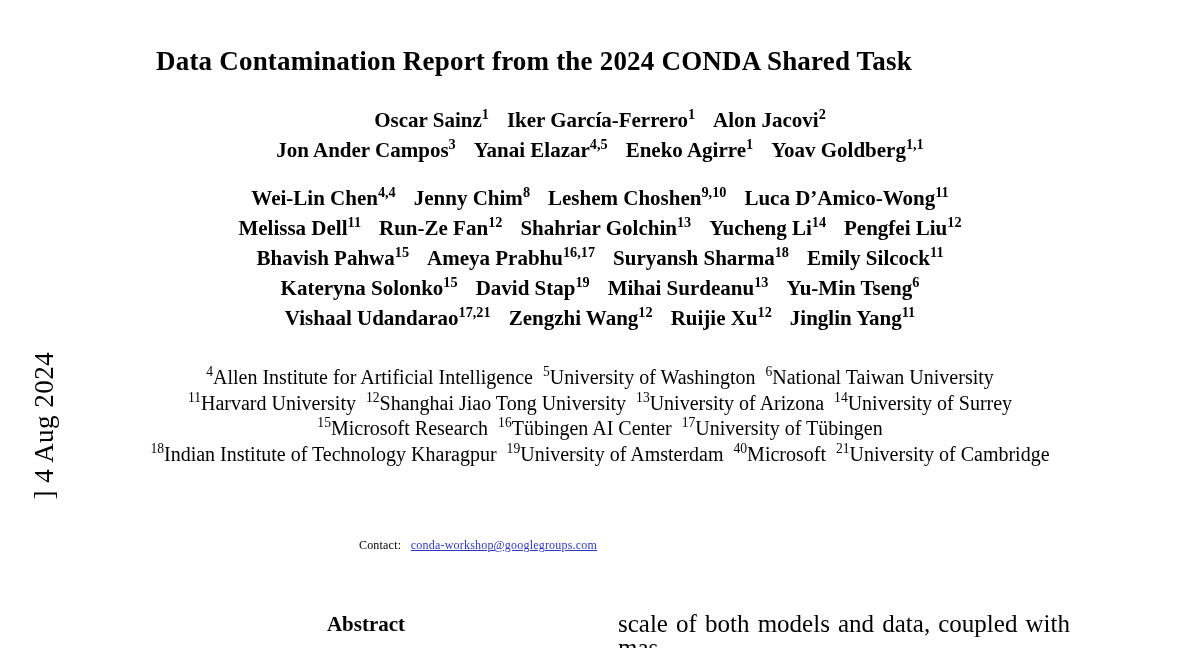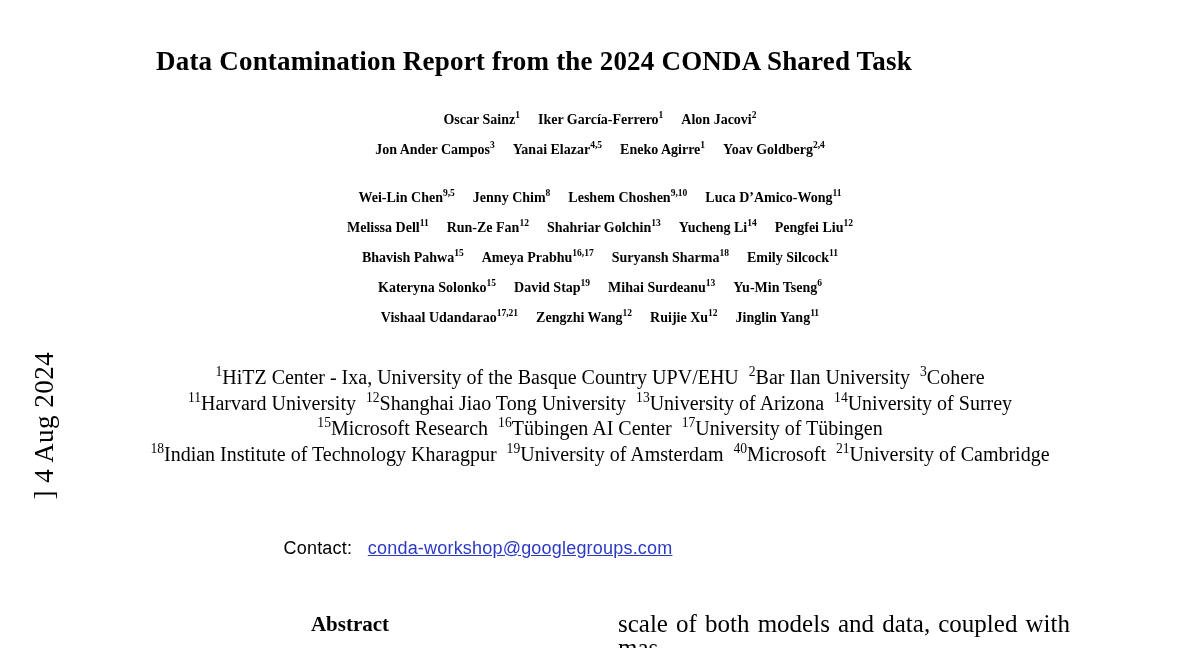--- a/index.html
+++ b/index.html
@@ -47,21 +47,21 @@
     font-weight: bold;
     letter-spacing: 0.2px;
   }
 
   .authors {
     position: absolute;
     top: 105px;
     left: 0;
     width: 1200px;
     text-align: center;
-    font-size: 14px;
+    font-size: 21px;
     font-weight: bold;
     line-height: 30px;
   }
   .authors .line {
     white-space: nowrap;
   }
   .authors .gap {
     display: block;
     height: 18px;
   }
@@ -86,31 +86,31 @@
   }
   .affiliations .aff-line { white-space: nowrap; }
   .aff-sep { display: inline-block; width: 10px; }
 
   .contact {
     position: absolute;
     top: 538px;
     left: 0;
     width: 956px;
     text-align: center;
-    font-family: Liberation Sans, sans-serif;
-    font-size: 18px;
+    font-family: Liberation Serif, serif;
+    font-size: 12px;
     letter-spacing: 0.2px;
   }
   .contact .label { color: #000; }
   .contact .email { color: #2b39c4; }
 
   .abstract-head {
     position: absolute;
     top: 612px;
-    left: 140px;
+    left: 156px;
     width: 420px;
     text-align: center;
     font-size: 21px;
     font-weight: bold;
   }
 
   .col-right {
     position: absolute;
     top: 612px;
     left: 618px;
@@ -125,31 +125,31 @@
 <body>
 
 <div class="page">
 
   <div class="arxiv-stamp">] 4 Aug 2024</div>
 
   <div class="title">Data Contamination Report from the 2024 CONDA Shared Task</div>
 
   <div class="authors">
       <div class="line"><span>Oscar Sainz<sup>1</sup></span><span class="author-sep"></span><span>Iker García-Ferrero<sup>1</sup></span><span class="author-sep"></span><span>Alon Jacovi<sup>2</sup></span></div>
-      <div class="line"><span>Jon Ander Campos<sup>3</sup></span><span class="author-sep"></span><span>Yanai Elazar<sup>4,5</sup></span><span class="author-sep"></span><span>Eneko Agirre<sup>1</sup></span><span class="author-sep"></span><span>Yoav Goldberg<sup>2,4</sup></span></div>
+      <div class="line"><span>Jon Ander Campos<sup>3</sup></span><span class="author-sep"></span><span>Yanai Elazar<sup>4,5</sup></span><span class="author-sep"></span><span>Eneko Agirre<sup>1</sup></span><span class="author-sep"></span><span>Yoav Goldberg<sup>1,1</sup></span></div>
       <span class="gap"></span>
-      <div class="line"><span>Wei-Lin Chen<sup>9,5</sup></span><span class="author-sep"></span><span>Jenny Chim<sup>8</sup></span><span class="author-sep"></span><span>Leshem Choshen<sup>9,10</sup></span><span class="author-sep"></span><span>Luca D’Amico-Wong<sup>11</sup></span></div>
+      <div class="line"><span>Wei-Lin Chen<sup>4,4</sup></span><span class="author-sep"></span><span>Jenny Chim<sup>8</sup></span><span class="author-sep"></span><span>Leshem Choshen<sup>9,10</sup></span><span class="author-sep"></span><span>Luca D’Amico-Wong<sup>11</sup></span></div>
       <div class="line"><span>Melissa Dell<sup>11</sup></span><span class="author-sep"></span><span>Run-Ze Fan<sup>12</sup></span><span class="author-sep"></span><span>Shahriar Golchin<sup>13</sup></span><span class="author-sep"></span><span>Yucheng Li<sup>14</sup></span><span class="author-sep"></span><span>Pengfei Liu<sup>12</sup></span></div>
       <div class="line"><span>Bhavish Pahwa<sup>15</sup></span><span class="author-sep"></span><span>Ameya Prabhu<sup>16,17</sup></span><span class="author-sep"></span><span>Suryansh Sharma<sup>18</sup></span><span class="author-sep"></span><span>Emily Silcock<sup>11</sup></span></div>
       <div class="line"><span>Kateryna Solonko<sup>15</sup></span><span class="author-sep"></span><span>David Stap<sup>19</sup></span><span class="author-sep"></span><span>Mihai Surdeanu<sup>13</sup></span><span class="author-sep"></span><span>Yu-Min Tseng<sup>6</sup></span></div>
       <div class="line"><span>Vishaal Udandarao<sup>17,21</sup></span><span class="author-sep"></span><span>Zengzhi Wang<sup>12</sup></span><span class="author-sep"></span><span>Ruijie Xu<sup>12</sup></span><span class="author-sep"></span><span>Jinglin Yang<sup>11</sup></span></div>
     </div>
 
   <div class="affiliations">
-      <div class="aff-line"><span><sup>1</sup>HiTZ Center - Ixa, University of the Basque Country UPV/EHU</span><span class="aff-sep"></span><span><sup>2</sup>Bar Ilan University</span><span class="aff-sep"></span><span><sup>3</sup>Cohere</span></div>
+      <div class="aff-line"><span><sup>4</sup>Allen Institute for Artificial Intelligence</span><span class="aff-sep"></span><span><sup>5</sup>University of Washington</span><span class="aff-sep"></span><span><sup>6</sup>National Taiwan University</span></div>
       <div class="aff-line"><span><sup>11</sup>Harvard University</span><span class="aff-sep"></span><span><sup>12</sup>Shanghai Jiao Tong University</span><span class="aff-sep"></span><span><sup>13</sup>University of Arizona</span><span class="aff-sep"></span><span><sup>14</sup>University of Surrey</span></div>
       <div class="aff-line"><span><sup>15</sup>Microsoft Research</span><span class="aff-sep"></span><span><sup>16</sup>Tübingen AI Center</span><span class="aff-sep"></span><span><sup>17</sup>University of Tübingen</span></div>
       <div class="aff-line"><span><sup>18</sup>Indian Institute of Technology Kharagpur</span><span class="aff-sep"></span><span><sup>19</sup>University of Amsterdam</span><span class="aff-sep"></span><span><sup>40</sup>Microsoft</span><span class="aff-sep"></span><span><sup>21</sup>University of Cambridge</span></div>
     </div>
 
   <div class="contact">
     <span class="label">Contact:</span>
     <span>&nbsp;</span>
     <a class="email" href="#">conda-workshop@googlegroups.com</a>
   </div>

